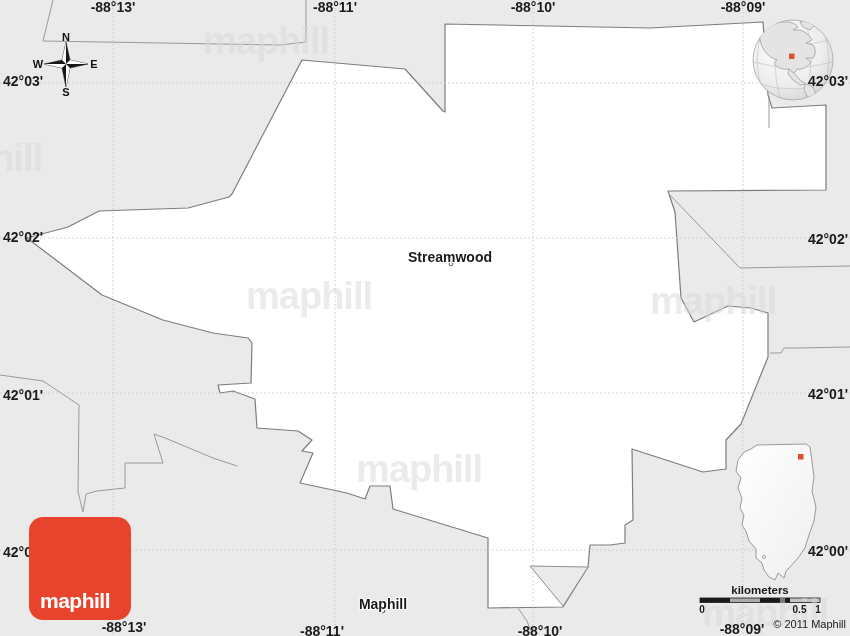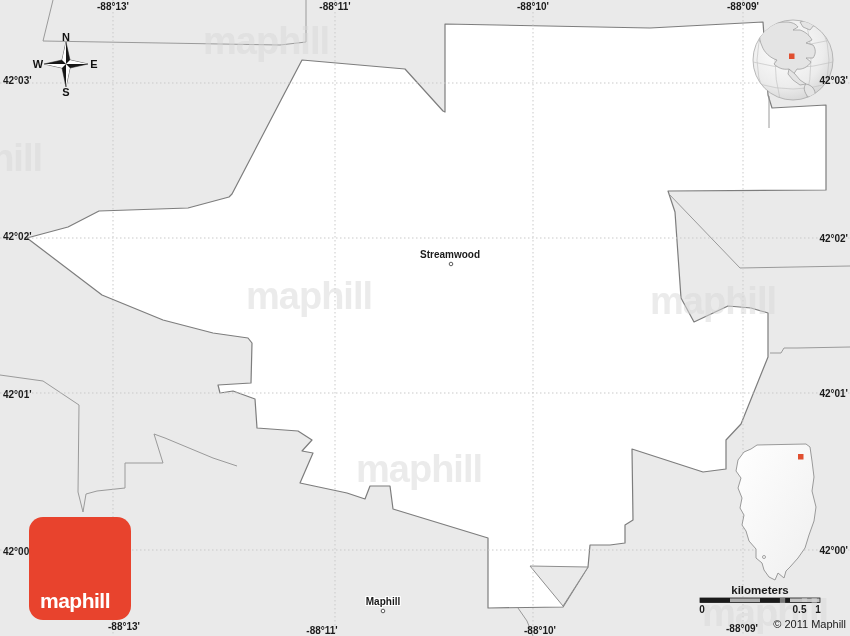--- a/index.html
+++ b/index.html
@@ -4,28 +4,28 @@
 <style>
   html,body{margin:0;padding:0;background:#fff;}
   #stage{
     position:relative;width:850px;height:636px;overflow:hidden;
     background:#eaeaea;
     font-family:"Liberation Sans", sans-serif;
     -webkit-font-smoothing:antialiased;
   }
   #map-svg{position:absolute;left:0;top:0;}
   .coord{
-    position:absolute;font-size:10px;font-weight:bold;color:#1b1b1b;
+    position:absolute;font-size:14px;font-weight:bold;color:#1b1b1b;
     white-space:nowrap;line-height:10px;
   }
   .coord.hcent{transform:translateX(-50%);}
   .coord.right{text-align:right;}
   .place-label{
     position:absolute;transform:translateX(-50%);
-    font-size:10px;font-weight:bold;color:#1a1a1a;white-space:nowrap;
+    font-size:14px;font-weight:bold;color:#1a1a1a;white-space:nowrap;
     text-shadow:-1px 0 0 #fff,1px 0 0 #fff,0 -1px 0 #fff,0 1px 0 #fff,
                 -1px -1px 0 #fff,1px 1px 0 #fff,-1px 1px 0 #fff,1px -1px 0 #fff;
     text-align:right;
   }
   .compass-letter{
     position:absolute;transform:translate(-50%,-50%);
     font-size:11px;font-weight:bold;color:#111;line-height:11px;
   }
   .watermark{
     position:absolute;font-size:38px;line-height:38px;font-weight:bold;

